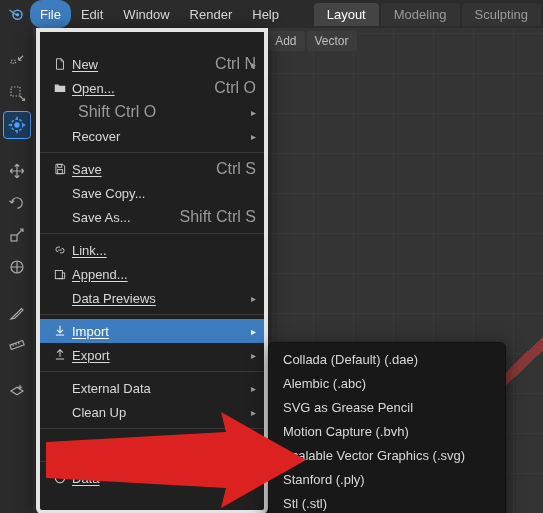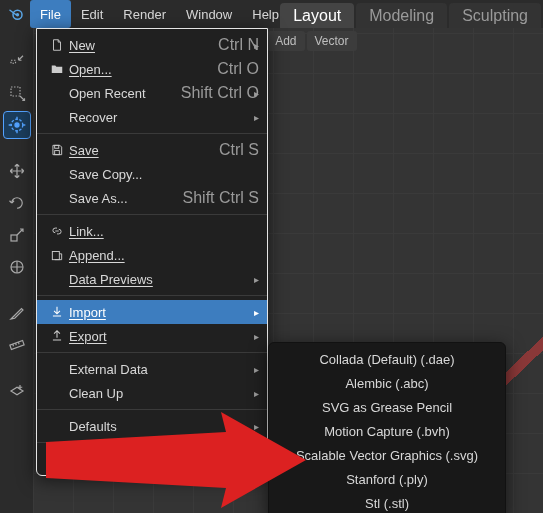--- a/index.html
+++ b/index.html
@@ -13,72 +13,72 @@
     --txt2:#9a9a9a;
     --line:#3a3a3a;
     --active:#4385cc;
     --coll:#53a2ff;
     --red:#dc2121;
   }
   *{box-sizing:border-box;font-family:"Segoe UI",Arial,sans-serif;}
   body{margin:0;width:543px;height:513px;background:var(--bg0);color:var(--txt);overflow:hidden;position:relative;font-size:13px;}
   .topbar{position:absolute;left:0;top:0;right:0;height:28px;background:var(--bg1);display:flex;align-items:center;padding:0 6px;gap:0;}
   .logo{width:20px;height:20px;border-radius:4px;display:flex;align-items:center;justify-content:center;margin-right:4px;}
-  .topitem{padding:14px 10px;height:24px;display:flex;align-items:center;color:var(--txt);border-radius:3px;cursor:default;}
+  .topitem{padding:14px 10px;height:24px;display:flex;align-items:center;color:var(--txt);border-radius:12px;cursor:default;}
   .topitem.active{background:var(--hl);color:#fff;}
   .tabs{position:absolute;right:0;top:3px;display:flex;gap:2px;padding-right:2px;}
-  .tab{padding:4px 13px 4px 13px;border-radius:4px 4px 0 0;background:var(--bg2);color:var(--txt2);font-size:16px;}
+  .tab{padding:4px 13px 4px 13px;border-radius:4px 4px 0 0;background:var(--bg2);color:var(--txt2);font-size:13px;}
   .tab.active{background:#444;color:#fff;}
   .sidebar{position:absolute;left:0;top:28px;width:34px;bottom:0;background:var(--bg1);padding-top:6px;display:flex;flex-direction:column;align-items:center;gap:6px;border-right:1px solid var(--line);}
   .sidebtn{width:26px;height:26px;display:flex;align-items:center;justify-content:center;color:var(--txt2);border-radius:3px;}
   .sidebtn.sel{background:#1b3d5c;outline:1px solid var(--coll);}
   .sidebtn.sel svg{stroke:var(--coll);}
   .viewport{position:absolute;left:34px;top:28px;right:0;bottom:0;background:#303030;overflow:hidden;}
   .grid{position:absolute;inset:0;background:
     repeating-linear-gradient(0deg,transparent 0 39px,#3a3a3a 39px 40px),
     repeating-linear-gradient(90deg,transparent 0 39px,#3a3a3a 39px 40px),
     #343434;}
   .redline{position:absolute;left:30%;top:-5%;width:140%;height:140%;pointer-events:none;}
   .redline:after{content:"";position:absolute;left:0;top:0;right:0;bottom:0;background:linear-gradient(to bottom right,transparent 49.5%,#8a3838 49.5% 50.5%,transparent 50.5%);}
   .vbar{position:absolute;left:0;top:0;right:0;height:26px;display:flex;align-items:center;gap:2px;padding:0 6px;color:#bfbfbf;font-size:12px;}
   .vbtn{padding:3px 8px;border-radius:3px;}
   .vbtn.box{background:#3c3c3c;}
   .corner{position:absolute;left:10px;top:90px;color:#bfbfbf;font-size:12px;line-height:18px;text-shadow:0 1px 2px #000;}
   
-  .menu{position:absolute;left:36px;top:28px;width:232px;background:var(--menu);border:1px solid #e5e5e5;border-radius:0 0 6px 6px;box-shadow:0 4px 18px rgba(0,0,0,.6);padding:4px 0;}
+  .menu{position:absolute;left:36px;top:28px;width:232px;background:var(--menu);border:4px solid #e5e5e5;border-radius:0 0 6px 6px;box-shadow:0 4px 18px rgba(0,0,0,.6);padding:20px 0;}
   .row{display:flex;align-items:center;height:24px;padding:0 8px;color:var(--txt);position:relative;}
   .row.hl{background:var(--hl);color:#fff;justify-content:center;}
   .row .ic{width:24px;height:18px;display:flex;align-items:center;justify-content:center;flex:none;}
   .row .lbl{flex:1;white-space:nowrap;}
   .row .ul{text-decoration:underline;text-underline-offset:2px;}
   .row .sc{color:#9a9a9a;font-size:16px;margin-left:6px;}
   .row .sub{position:absolute;right:8px;color:#9a9a9a;font-size:10px;}
   .row.hl .sub{color:#fff;}
   .sep{height:1px;background:var(--line);margin:4px 0;}
   
   .submenu{position:absolute;left:268px;top:342px;width:238px;background:var(--sub);border:1px solid #111;border-radius:6px;box-shadow:0 4px 18px rgba(0,0,0,.6);padding:4px 0;}
-  .srow{display:flex;align-items:center;height:24px;padding:0 14px;color:var(--txt);justify-content:center;}
+  .srow{display:flex;align-items:center;height:24px;padding:0 14px;color:var(--txt);}
   .arrow{position:absolute;pointer-events:none;z-index:50;}
   svg{display:block;}
 </style>
 </head>
 <body>
 
 <div class="topbar">
   <div class="logo">
     <svg width="18" height="18" viewBox="0 0 24 24">
         <circle cx="14" cy="13" r="6" fill="none" stroke="#5aa6e6" stroke-width="2"></circle>
         <circle cx="14" cy="13" r="2.2" fill="#5aa6e6"></circle>
         <path d="M4 7 L12 13" stroke="#5aa6e6" stroke-width="2" stroke-linecap="round"></path>
       </svg>
   </div>
   <div class="topitem active">File</div>
   <div class="topitem">Edit</div>
+  <div class="topitem">Window</div>
   <div class="topitem">Render</div>
-  <div class="topitem">Window</div>
   <div class="topitem">Help</div>
   <div class="tabs">
     <div class="tab active">Layout</div>
     <div class="tab">Modeling</div>
     <div class="tab">Sculpting</div>
   </div>
 </div>
 
 <div class="sidebar">
   <div class="sidebtn" style="margin-top:14px;">
@@ -174,21 +174,20 @@
     <span class="ic">
         <svg width="14" height="14" viewBox="0 0 24 24" fill="#ccc">
           <path d="M3 6 H9 L11 8 H21 V19 H3 Z"></path>
         </svg>
       </span>
     <span class="lbl"><span class="ul">Open...</span></span>
     <span class="sc">Ctrl O</span>
   </div>
   <div class="row">
     <span class="ic"></span>
-    <span class="lbl">Open Recent</span>
     <span class="sc">Shift Ctrl O</span>
     <span class="sub">▸</span>
   </div>
   <div class="row">
     <span class="ic"></span>
       <span class="lbl">Recover</span>
     <span class="sub">▸</span>
   </div>
   <div class="sep"></div>
   <div class="row">

